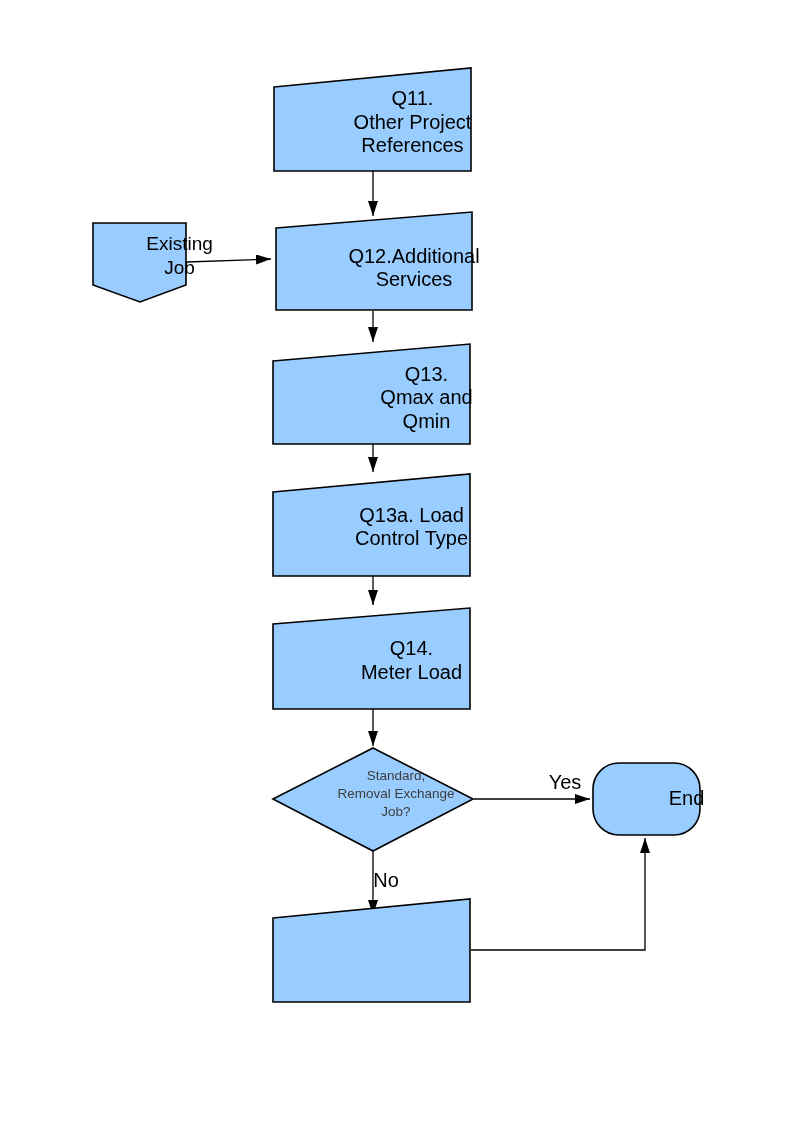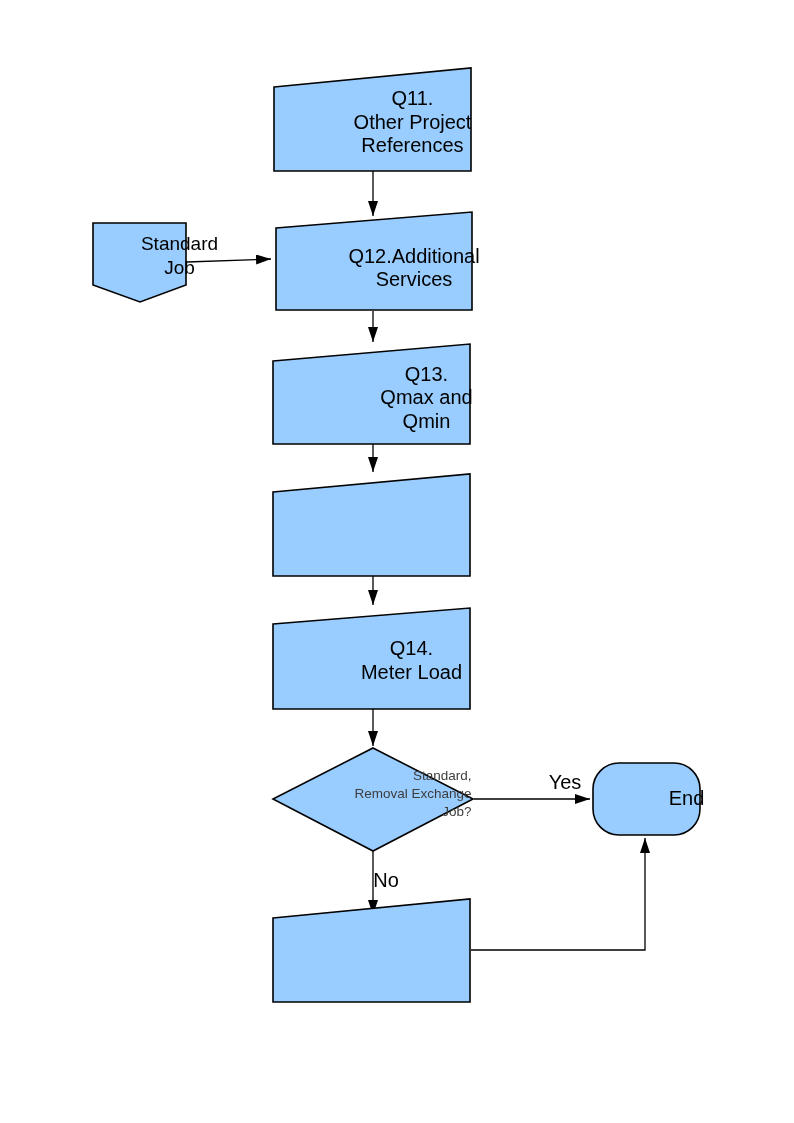--- a/index.html
+++ b/index.html
@@ -77,35 +77,37 @@
     <polygon class="shape" points="273,624 470,608 470,709 273,709"></polygon>
     <polygon class="shape" points="373,748 473,799 373,851 273,799"></polygon>
     <rect class="shape" x="593" y="763" width="107" height="72" rx="26" ry="26"></rect>
     <polygon class="shape" points="273,918 470,899 470,1002 273,1002"></polygon>
   </svg>
 
   <div class="lbl" style="left:274px; top:74px; width:197px; height:97px;">Q11.
 Other Project
 References</div>
 
-  <div class="lbl lbl-small" style="left:93px; top:223px; width:93px; height:66px;">Standard
+  <div class="lbl lbl-small" style="left:93px; top:223px; width:93px; height:66px;">Existing
 Job</div>
 
   <div class="lbl" style="left:276px; top:220px; width:196px; height:96px;">Q12.Additional
 Services</div>
 
   <div class="lbl" style="left:273px; top:352px; width:227px; height:92px;">Q13.
 Qmax and
 Qmin</div>
 
+  <div class="lbl" style="left:273px; top:478px; width:197px; height:98px;">Q13a. Load
+Control Type</div>
 
   <div class="lbl" style="left:273px; top:612px; width:197px; height:97px;">Q14.
 Meter Load</div>
 
-  <div class="lbl lbl-decision" style="left:283px; top:748px; width:180px; height:92px;text-align:right;">Standard,
+  <div class="lbl lbl-decision" style="left:266px; top:748px; width:180px; height:92px;">Standard,
 Removal Exchange
 Job?</div>
 
   <div class="lbl lbl-edge" style="left:500px; top:770px; width:50px; height:26px;">Yes</div>
 
   <div class="lbl" style="left:593px; top:763px; width:107px; height:72px;">End</div>
 
   <div class="lbl lbl-edge" style="left:325px; top:868px; width:42px; height:26px;">No</div>
 
 

